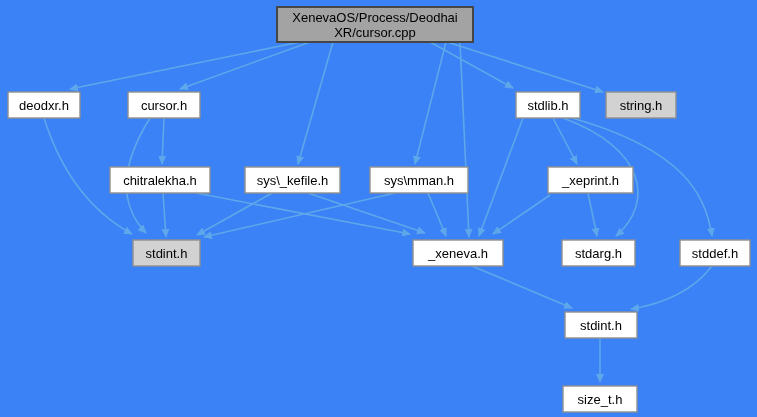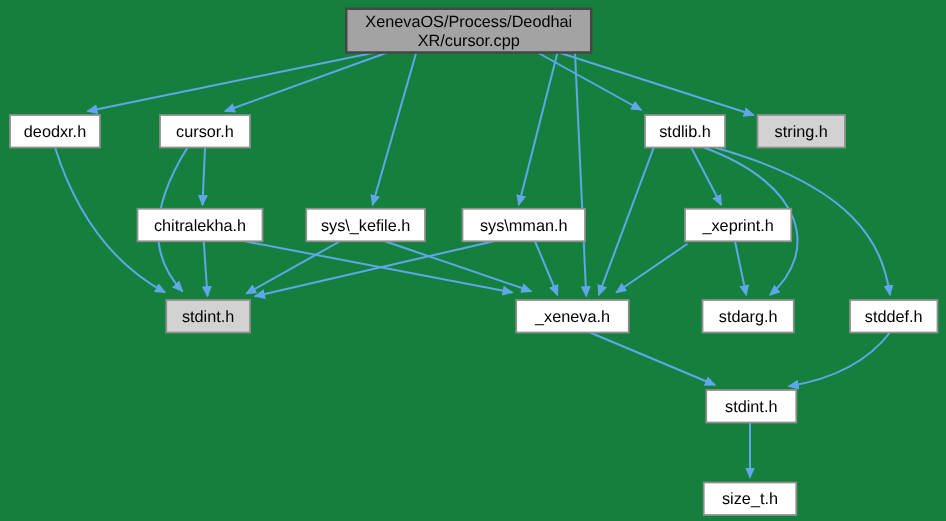--- a/index.html
+++ b/index.html
@@ -8,21 +8,21 @@
     background: #000000;
     width: 757px;
     height: 417px;
     overflow: hidden;
     font-family: "Liberation Sans", sans-serif;
   }
   .canvas {
     position: relative;
     width: 757px;
     height: 417px;
-    background: #15803d;
+    background: #3b82f6;
   }
   svg { display: block; }
   .node-label {
     font-family: "Liberation Sans", sans-serif;
     font-size: 13px;
     fill: #000000;
     text-anchor: middle;
   }
   .edge-path {
     fill: none;

